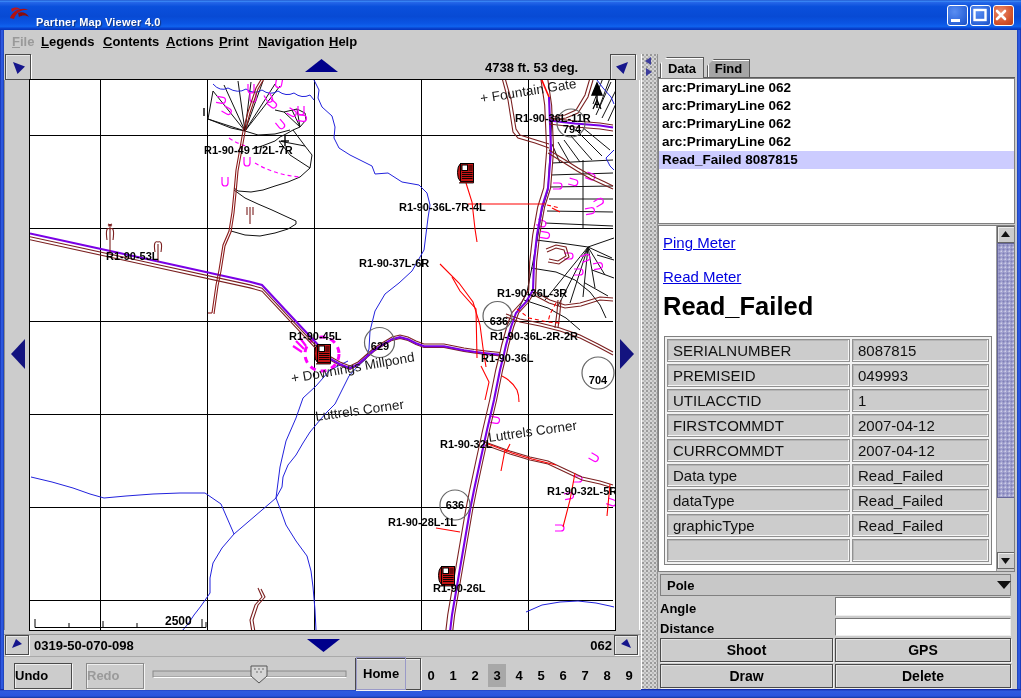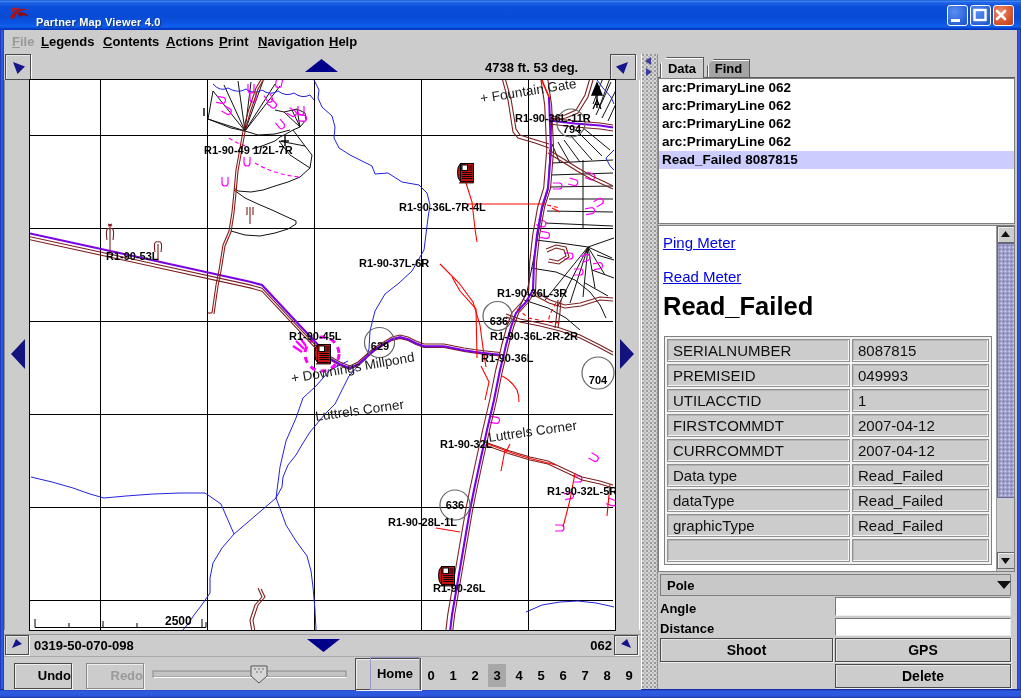--- a/index.html
+++ b/index.html
@@ -23,21 +23,21 @@
 .mi{position:absolute;top:4px;font-weight:bold;font-size:13px;color:#000}
 
 #maptop{left:4px;top:54px;width:637px;height:26px;background:#ccc}
 #mapbot{left:4px;top:634px;width:637px;height:22px;background:#ccc;border-top:1px solid #999}
 .sqbtn{background:#ccc;border:1px solid #4a4a4a;box-shadow:1px 1px 0 #fff,inset 1px 1px 0 #e8e8e8;box-sizing:border-box}
 
 #stripL{left:4px;top:80px;width:26px;height:550px;background:#ccc;border-left:1px solid #909090;border-right:1px solid #fff}
 #stripR{left:615px;top:80px;width:23px;height:550px;background:#ccc;border-left:1px solid #909090;border-right:1px solid #fff}
 
 #btoolbar{left:4px;top:656px;width:637px;height:33px;background:#ccc;border-top:1px solid #aaa}
-.mbtn{position:absolute;background:#ccc;border:1px solid #4a4a4a;box-shadow:1px 1px 0 #f4f4f4,inset 1px 1px 0 #eee;font-weight:bold;font-size:13px;text-align:right;box-sizing:border-box;color:#000}
+.mbtn{position:absolute;background:#ccc;border:1px solid #4a4a4a;box-shadow:1px 1px 0 #f4f4f4,inset 1px 1px 0 #eee;font-weight:bold;font-size:13px;text-align:left;box-sizing:border-box;color:#000}
 .digit{position:absolute;top:664px;width:18px;height:23px;font-weight:bold;font-size:13px;text-align:center;line-height:23px}
 
 #splitter{left:641px;top:54px;width:17px;height:635px;background:#d4d4d4;border-left:1px solid #fff;border-right:1px solid #909090;box-sizing:border-box;
 background-image:radial-gradient(circle at 1px 1px,#9a9a9a 0.9px,transparent 1.1px),radial-gradient(circle at 3px 3px,#b8b8b8 0.9px,transparent 1.1px);background-size:4px 4px}
 
 #rpanel{left:658px;top:54px;width:359px;height:635px;background:#ccc}
 .tab{position:absolute;font-weight:bold;font-size:13px;text-align:center;box-sizing:border-box;border:1px solid #5a5a5a;border-bottom:none;clip-path:polygon(0 100%,0 7px,7px 0,100% 0,100% 100%);box-shadow:inset 1px 1px 0 #fff}
 #tab-data{left:2px;top:3px;width:44px;height:21px;background:#ccc;line-height:21px;z-index:2}
 #tab-find{left:49px;top:5px;width:43px;height:25px;background:#a5a5a5;line-height:18px}
 #tabline{left:0px;top:23px;width:357px;height:1px;background:#5a5a5a}
@@ -494,14 +494,15 @@
   <div class="rlabel" style="left:9px;top:524px">Pole</div>
   <svg class="abs" style="left:338px;top:526px" width="16" height="10">
       <polygon points="1,1 15,1 8,9" fill="#111"></polygon>
     </svg>
   <div class="rlabel" style="left:2px;top:547px">Angle</div>
   <div class="fld" style="left:177px;top:543px;width:176px;height:19px"></div>
   <div class="rlabel" style="left:2px;top:567px">Distance</div>
   <div class="fld" style="left:177px;top:564px;width:176px;height:18px"></div>
   <div class="rbtn" style="left:2px;top:584px;width:173px;height:24px;line-height:22px">Shoot</div>
   <div class="rbtn" style="left:177px;top:584px;width:176px;height:24px;line-height:22px">GPS</div>
+  <div class="rbtn" style="left:2px;top:610px;width:173px;height:24px;line-height:22px">Draw</div>
   <div class="rbtn" style="left:177px;top:610px;width:176px;height:24px;line-height:22px">Delete</div>
 </div>
 
 </body></html>

